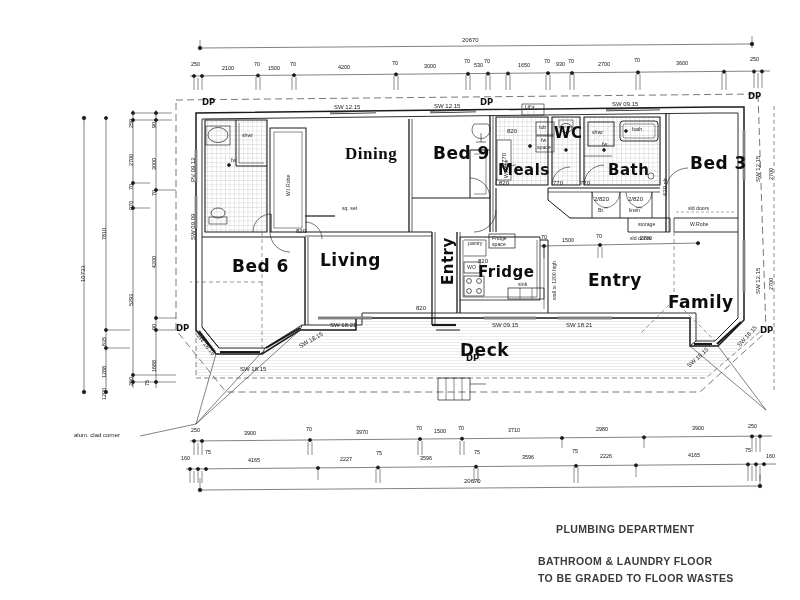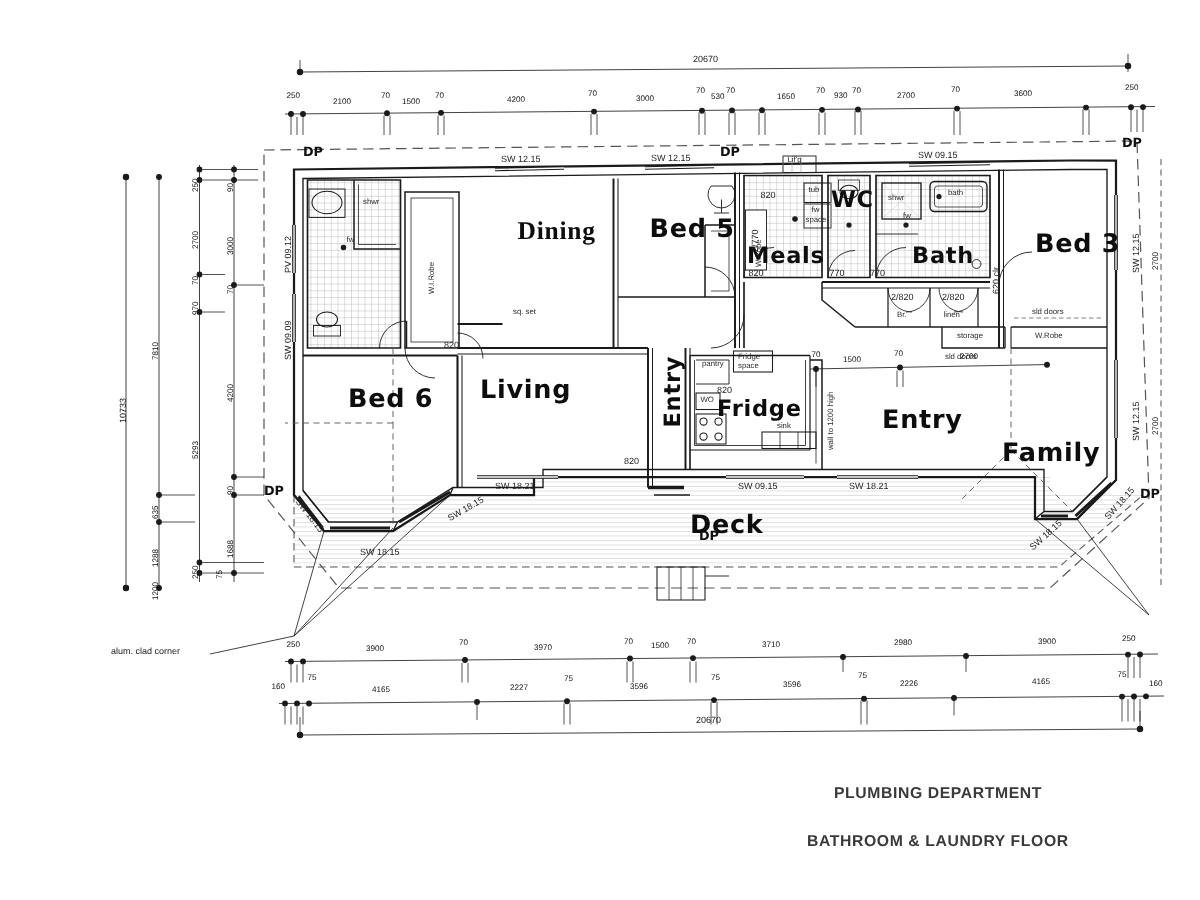--- a/index.html
+++ b/index.html
@@ -424,21 +424,21 @@
     </g>
     <g stroke="#1a1a1a" stroke-width="0.5">
       <path d="M544 248 L544 258 M598 247 L598 258 M602 247 L602 258"></path>
     </g>
   </g>
 </svg>
 
 <div class="lbl room" style="left:232px;top:258px;">Bed 6</div>
 <div class="lbl room" style="left:320px;top:252px;">Living</div>
 <div class="lbl room" style="left:345px;top:145px;font-family:Liberation Serif, serif;">Dining</div>
-<div class="lbl room" style="left:433px;top:145px;">Bed 5</div>
+<div class="lbl room" style="left:433px;top:145px;">Bed 9</div>
 <div class="lbl room sm" style="left:498px;top:163px;">Meals</div>
 <div class="lbl room sm" style="left:554px;top:126px;">WC</div>
 <div class="lbl room sm" style="left:608px;top:163px;">Bath</div>
 <div class="lbl room" style="left:690px;top:155px;">Bed 3</div>
 <div class="lbl room sm vert" style="left:441px;top:285px;">Entry</div>
 <div class="lbl room sm" style="left:478px;top:265px;">Fridge</div>
 <div class="lbl room" style="left:588px;top:272px;">Entry</div>
 <div class="lbl room" style="left:668px;top:294px;">Family</div>
 <div class="lbl room" style="left:460px;top:342px;">Deck</div>
 
@@ -575,14 +575,17 @@
 <div class="lbl dim5" style="left:596px;top:234px;">70</div>
 <div class="lbl dim5" style="left:640px;top:236px;">2700</div>
 
 <div class="lbl dim5 vert" style="left:769px;top:180px;">2700</div>
 <div class="lbl dim5 vert" style="left:769px;top:290px;">2700</div>
 
 <div class="lbl ann6" style="left:74px;top:432px;">alum. clad corner</div>
 
 <div class="lbl stamp stamp1" style="left:556px;top:524px;">PLUMBING DEPARTMENT</div>
 <div class="lbl stamp stamp2" style="left:538px;top:556px;">BATHROOM &amp; LAUNDRY FLOOR</div>
-
+<div class="clip" style="left:538px;top:572px;width:250px;height:11px;">
+  <div class="stamp stamp3" style="position:absolute;left:0;top:0;white-space:nowrap;">TO BE GRADED TO FLOOR WASTES</div>
 </div>
 
+</div>
+
 </body></html>

